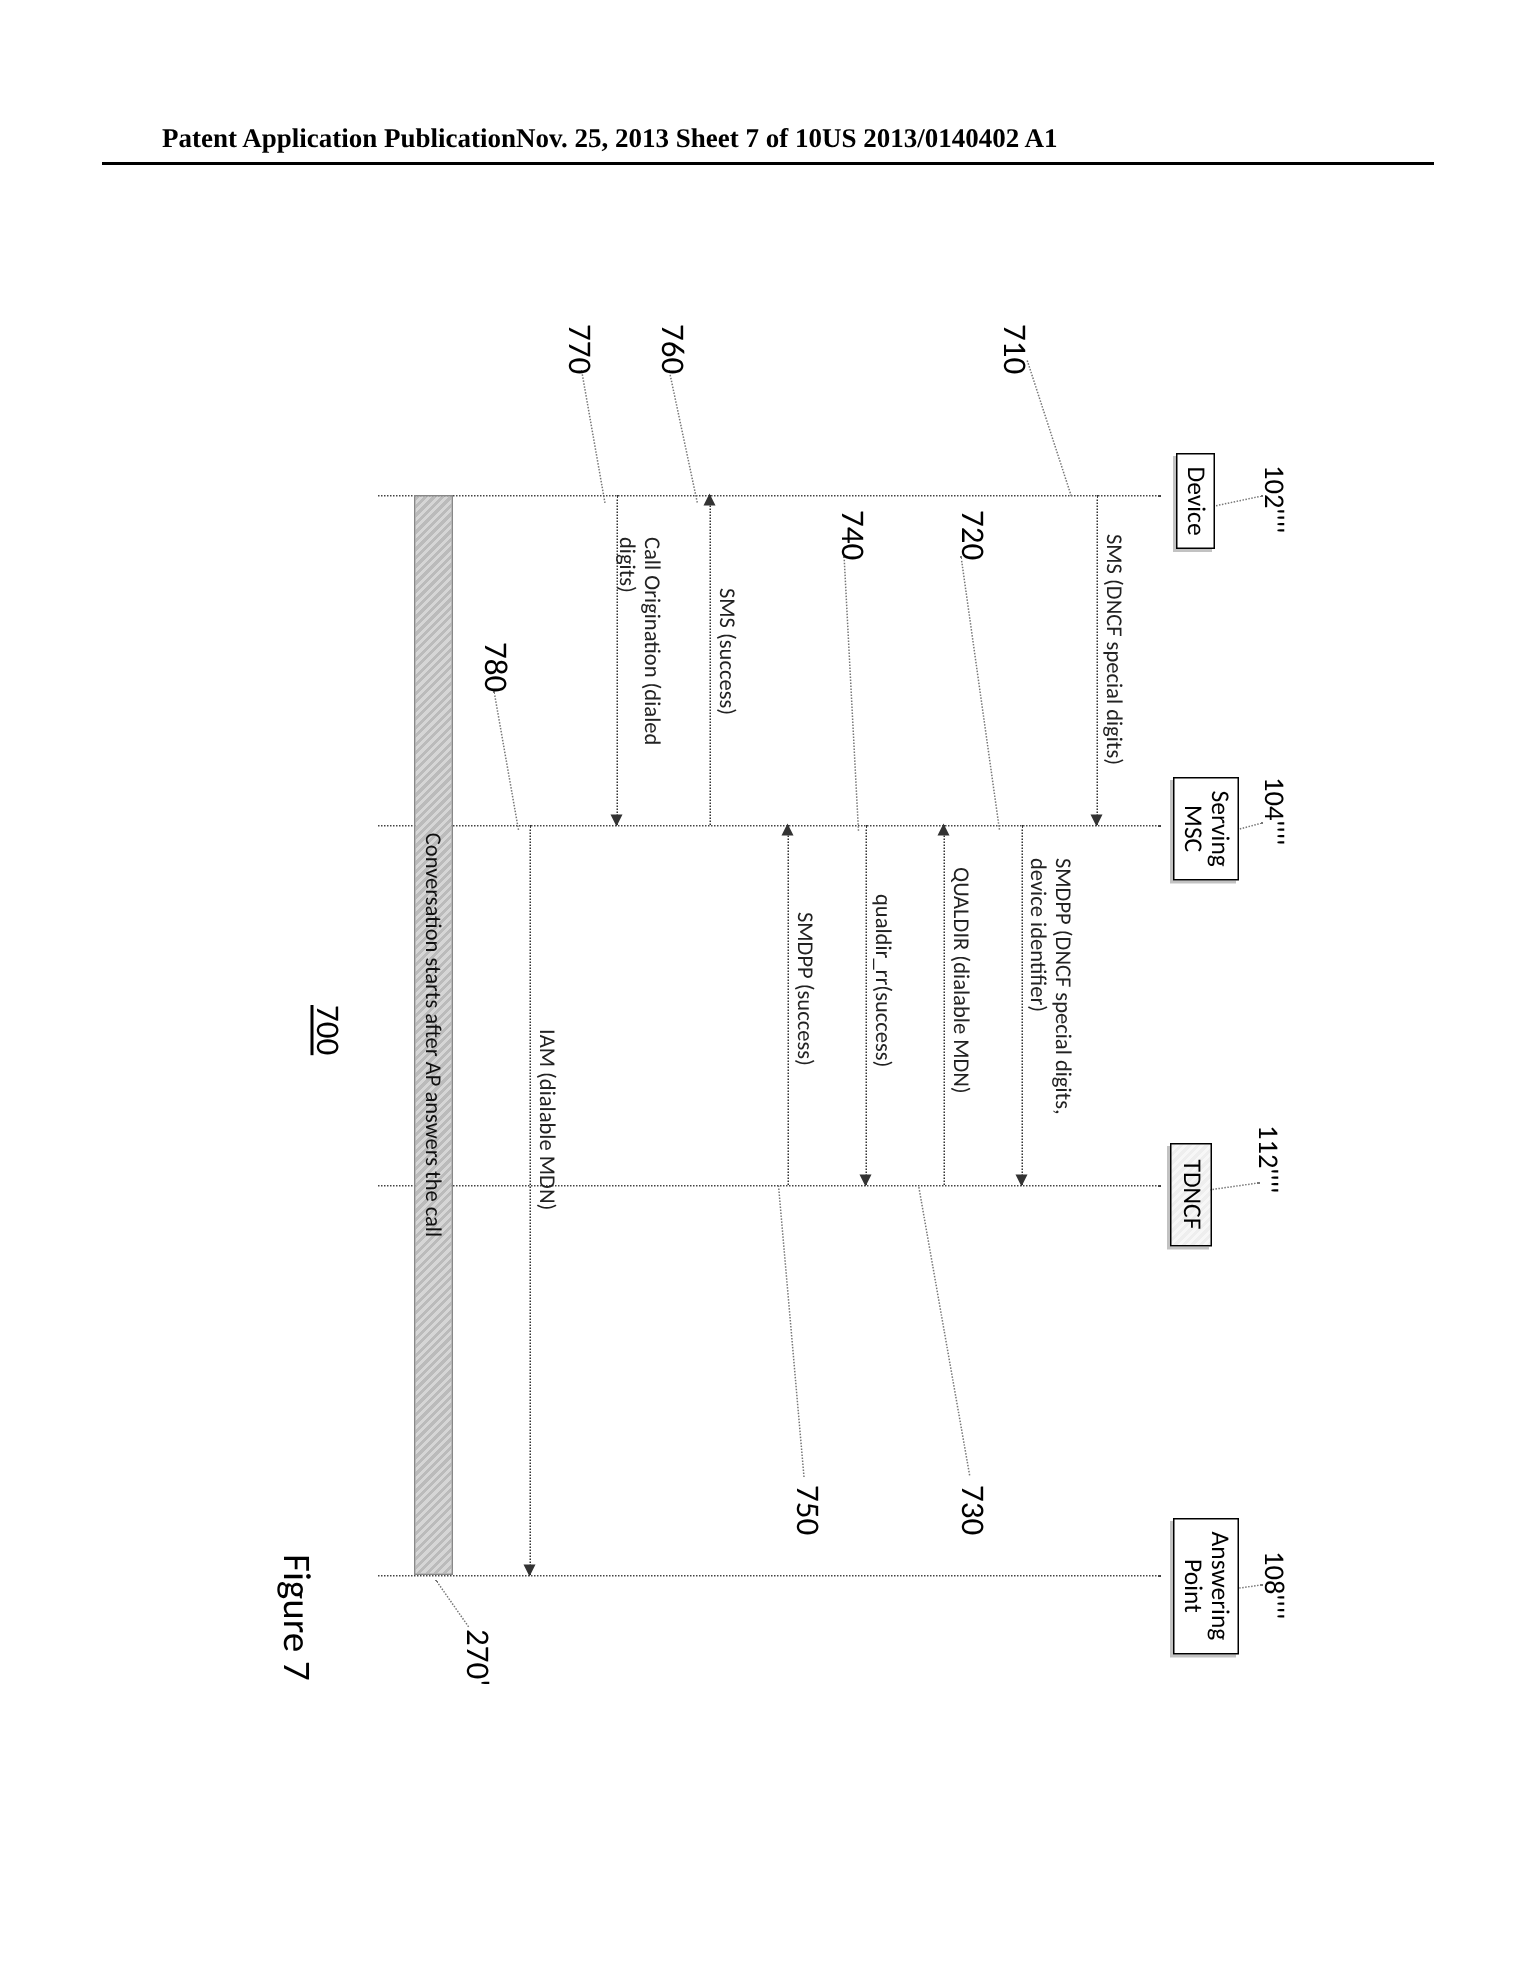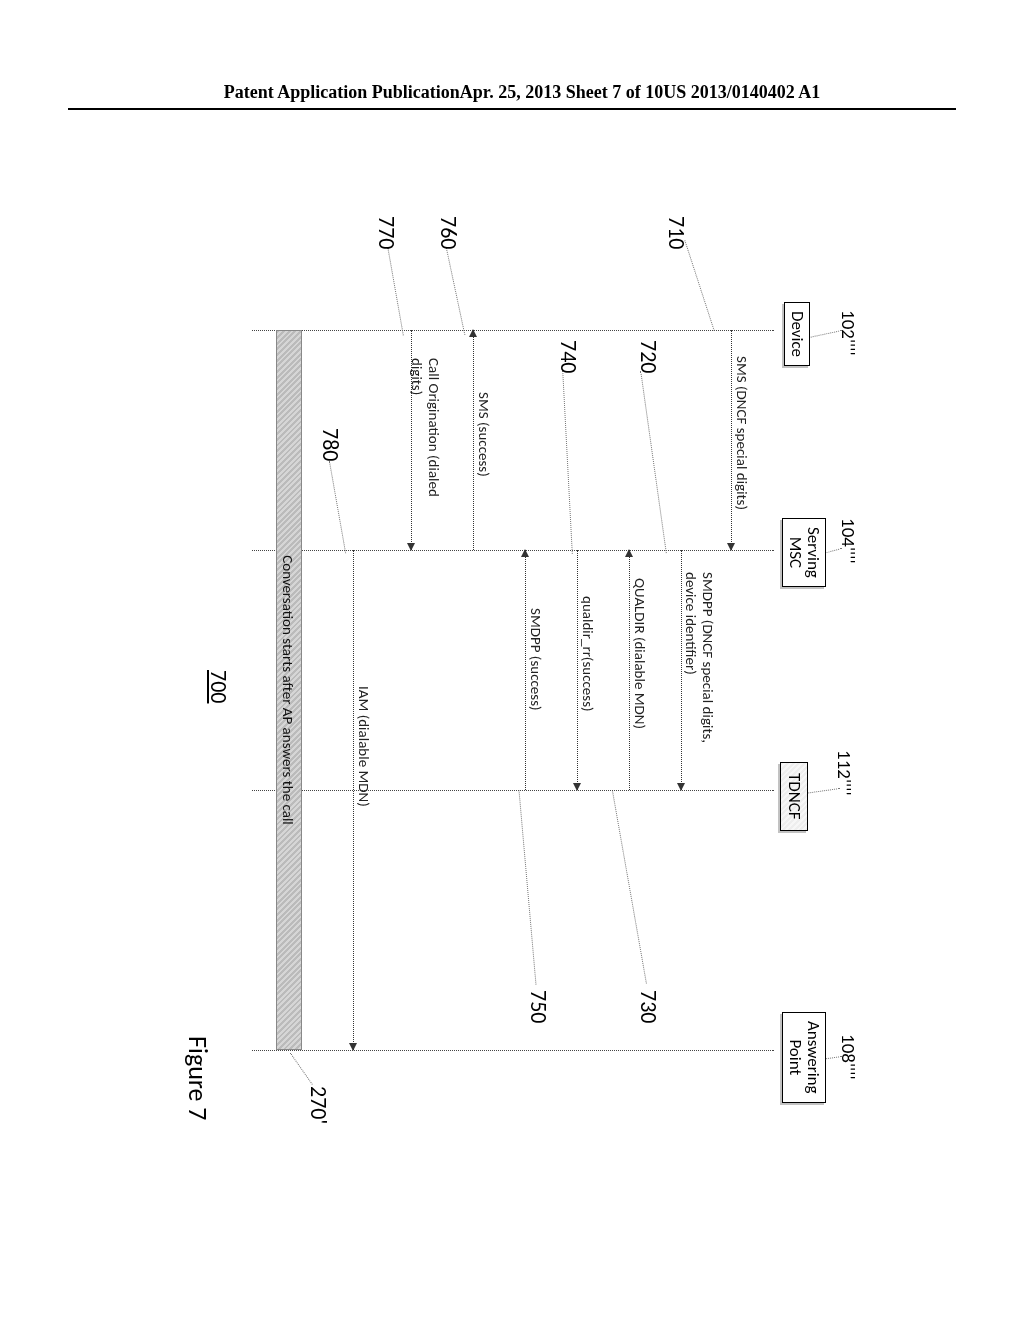--- a/index.html
+++ b/index.html
@@ -10,21 +10,21 @@
     font-family: "Times New Roman", Times, serif;
     position: relative;
     color: #000;
   }
   .header {
     position: absolute;
     top: 82px;
     left: 0;
     right: 0;
     display: flex;
-    justify-content: center;
+    justify-content: flex-start;
     padding: 0 88px 0 108px;
     font-size: 18px;
     font-weight: bold;
   }
   .header .left { }
   .header .center { }
   .header .right { }
   .rule {
     position: absolute;
     top: 108px;
@@ -168,21 +168,21 @@
     font-size: 26px;
     left: 816px;
     top: 648px;
   }
 </style>
 </head>
 <body>
 
 <div class="header">
   <span class="left">Patent Application Publication</span>
-  <span class="center">Apr. 25, 2013  Sheet 7 of 10</span>
+  <span class="center">Nov. 25, 2013  Sheet 7 of 10</span>
   <span class="right">US 2013/0140402 A1</span>
 </div>
 <div class="rule"></div>
 
 <div class="diagram-wrap">
   <div class="diagram">
 
     <div class="lifeline device"></div>
     <div class="lifeline msc"></div>
     <div class="lifeline tdncf"></div>

